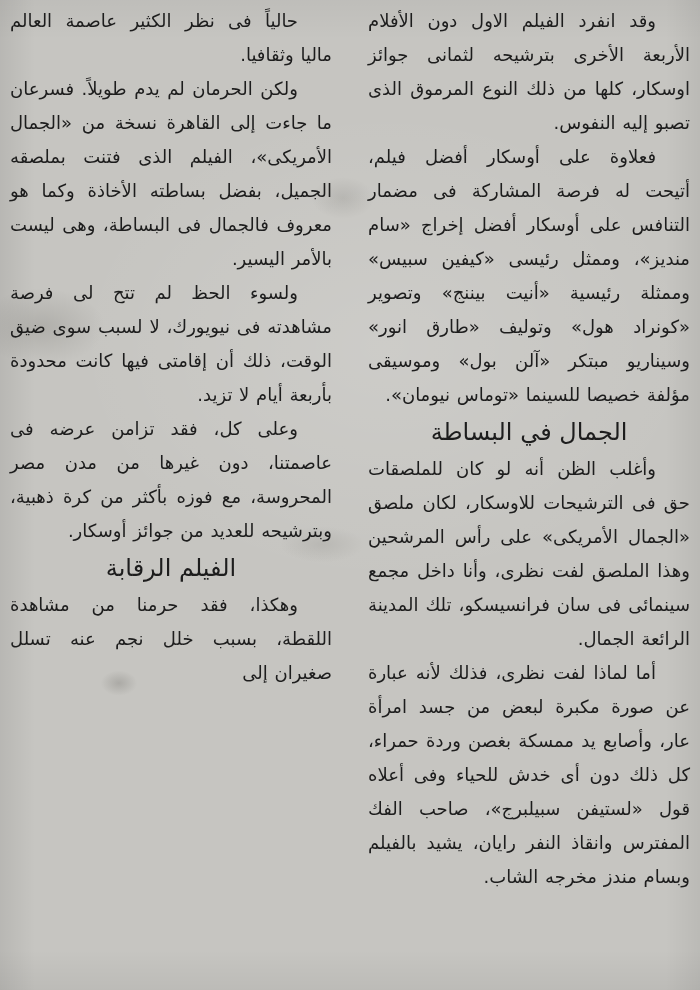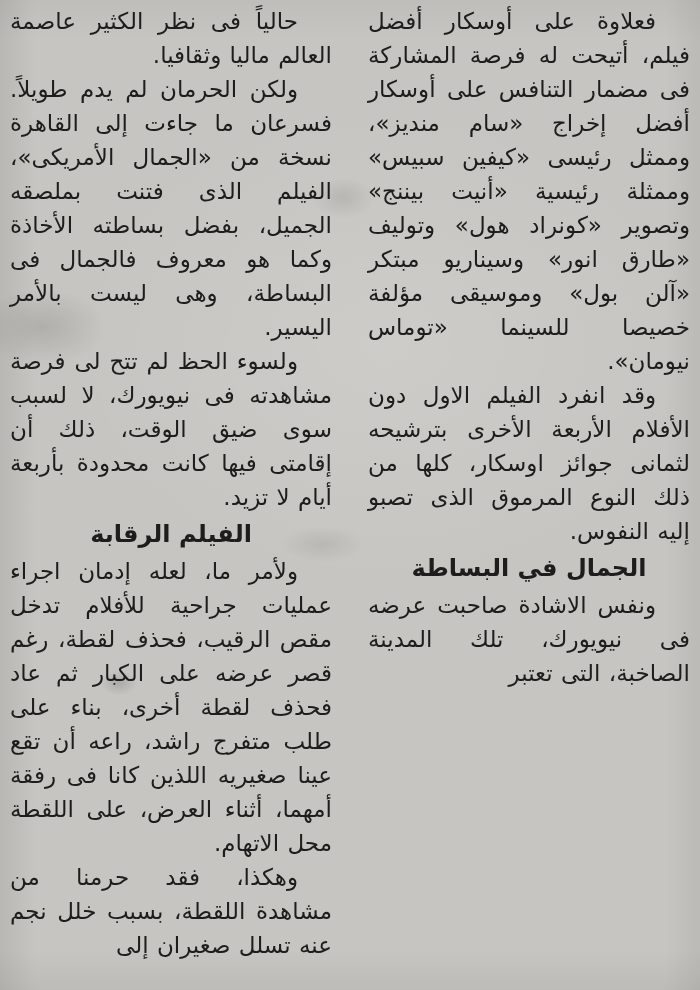--- a/index.html
+++ b/index.html
@@ -33,51 +33,52 @@
     height: 100%;
     box-sizing: border-box;
   }
   .col {
     flex: 1 1 0;
     min-width: 0;
     text-align: justify;
   }
   .col p {
     margin: 0;
-    font-size: 23px;
+    font-size: 18px;
     line-height: 34px;
     text-indent: 34px;
     word-spacing: 1px;
   }
   .col h2 {
     margin: 1px 0;
     text-align: center;
     text-indent: 0;
     font-size: 24px;
     line-height: 38px;
-    font-weight: bold;
+    font-weight: normal;
     letter-spacing: 0.5px;
   }
 </style>
 </head>
 <body>
 
 <div class="page">
   <div class="columns">
 
     <section class="col">
+      <p>وقد انفرد الفيلم الاول دون الأفلام الأربعة الأخرى بترشيحه لثمانى جوائز اوسكار، كلها من ذلك النوع المرموق الذى تصبو إليه النفوس.</p>
       <p>فعلاوة على أوسكار أفضل فيلم، أتيحت له فرصة المشاركة فى مضمار التنافس على أوسكار أفضل إخراج «سام منديز»، وممثل رئيسى «كيفين سبيس» وممثلة رئيسية «أنيت بيننج» وتصوير «كونراد هول» وتوليف «طارق انور» وسيناريو مبتكر «آلن بول» وموسيقى مؤلفة خصيصا للسينما «توماس نيومان».</p>
-      <p>وقد انفرد الفيلم الاول دون الأفلام الأربعة الأخرى بترشيحه لثمانى جوائز اوسكار، كلها من ذلك النوع المرموق الذى تصبو إليه النفوس.</p>
       <h2>الجمال في البساطة</h2>
-      <p>ونفس الاشادة صاحبت عرضه فى نيويورك، تلك المدينة الصاخبة، التى تعتبر</p>
+      <p>وأغلب الظن أنه لو كان للملصقات حق فى الترشيحات للاوسكار، لكان ملصق «الجمال الأمريكى» على رأس المرشحين وهذا الملصق لفت نظرى، وأنا داخل مجمع سينمائى فى سان فرانسيسكو، تلك المدينة الرائعة الجمال.</p>
+      <p>أما لماذا لفت نظرى، فذلك لأنه عبارة عن صورة مكبرة لبعض من جسد امرأة عار، وأصابع يد ممسكة بغصن وردة حمراء، كل ذلك دون أى خدش للحياء وفى أعلاه قول «لستيفن سبيلبرج»، صاحب الفك المفترس وانقاذ النفر رايان، يشيد بالفيلم وبسام مندز مخرجه الشاب.</p>
     </section>
 
     <section class="col">
       <p>حالياً فى نظر الكثير عاصمة العالم ماليا وثقافيا.</p>
       <p>ولكن الحرمان لم يدم طويلاً. فسرعان ما جاءت إلى القاهرة نسخة من «الجمال الأمريكى»، الفيلم الذى فتنت بملصقه الجميل، بفضل بساطته الأخاذة وكما هو معروف فالجمال فى البساطة، وهى ليست بالأمر اليسير.</p>
       <p>ولسوء الحظ لم تتح لى فرصة مشاهدته فى نيويورك، لا لسبب سوى ضيق الوقت، ذلك أن إقامتى فيها كانت محدودة بأربعة أيام لا تزيد.</p>
+      <p>وعلى كل، فقد تزامن عرضه فى عاصمتنا، دون غيرها من مدن مصر المحروسة، مع فوزه بأكثر من كرة ذهبية، وبترشيحه للعديد من جوائز أوسكار.</p>
       <h2>الفيلم الرقابة</h2>
-      <p>ولأمر ما، لعله إدمان اجراء عمليات جراحية للأفلام تدخل مقص الرقيب، فحذف لقطة، رغم قصر عرضه على الكبار ثم عاد فحذف لقطة أخرى، بناء على طلب متفرج راشد، راعه أن تقع عينا صغيريه اللذين كانا فى رفقة أمهما، أثناء العرض، على اللقطة محل الاتهام.</p>
       <p>وهكذا، فقد حرمنا من مشاهدة اللقطة، بسبب خلل نجم عنه تسلل صغيران إلى</p>
     </section>
 
   </div>
 </div>
 
 </body></html>

